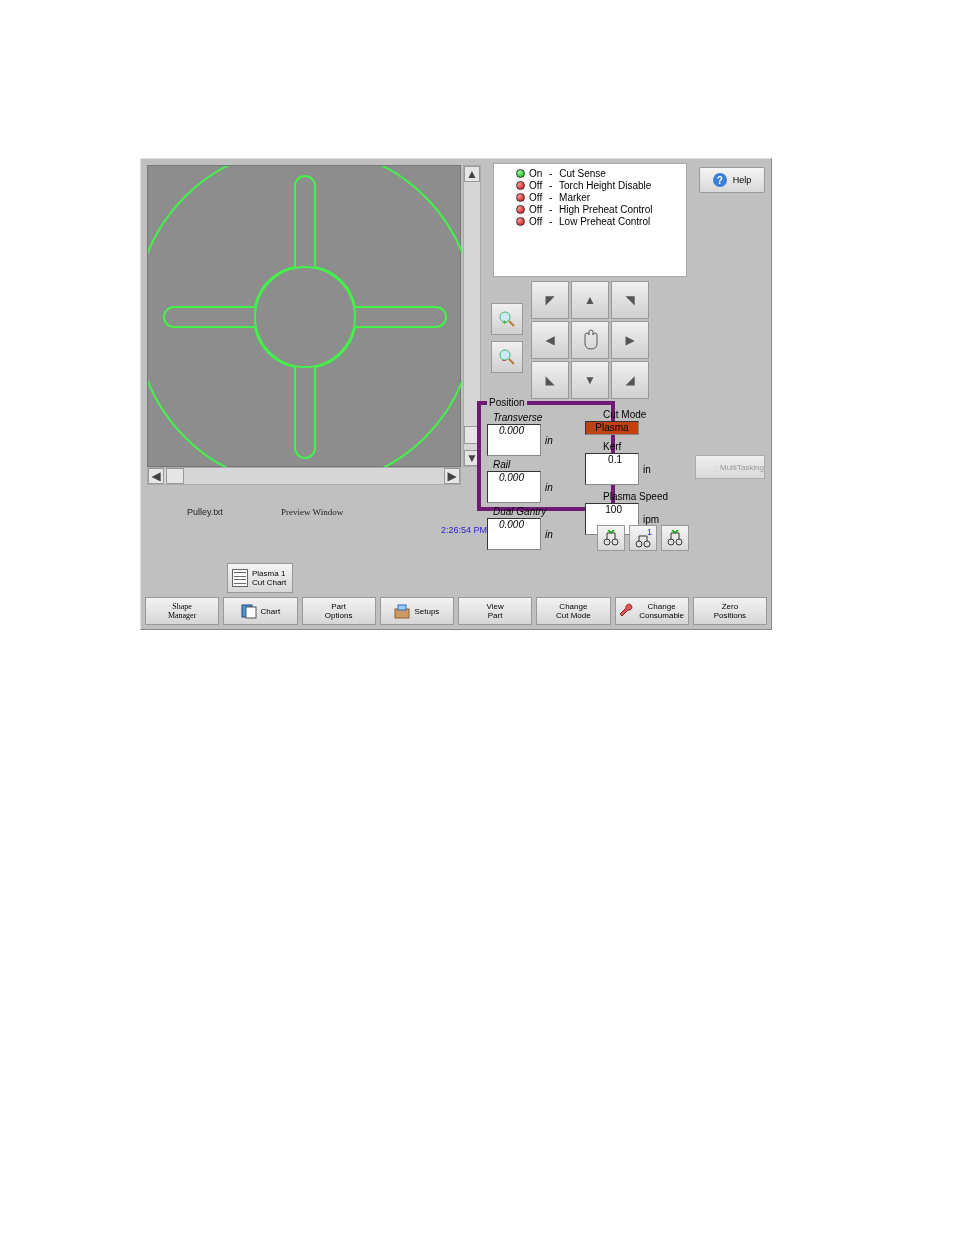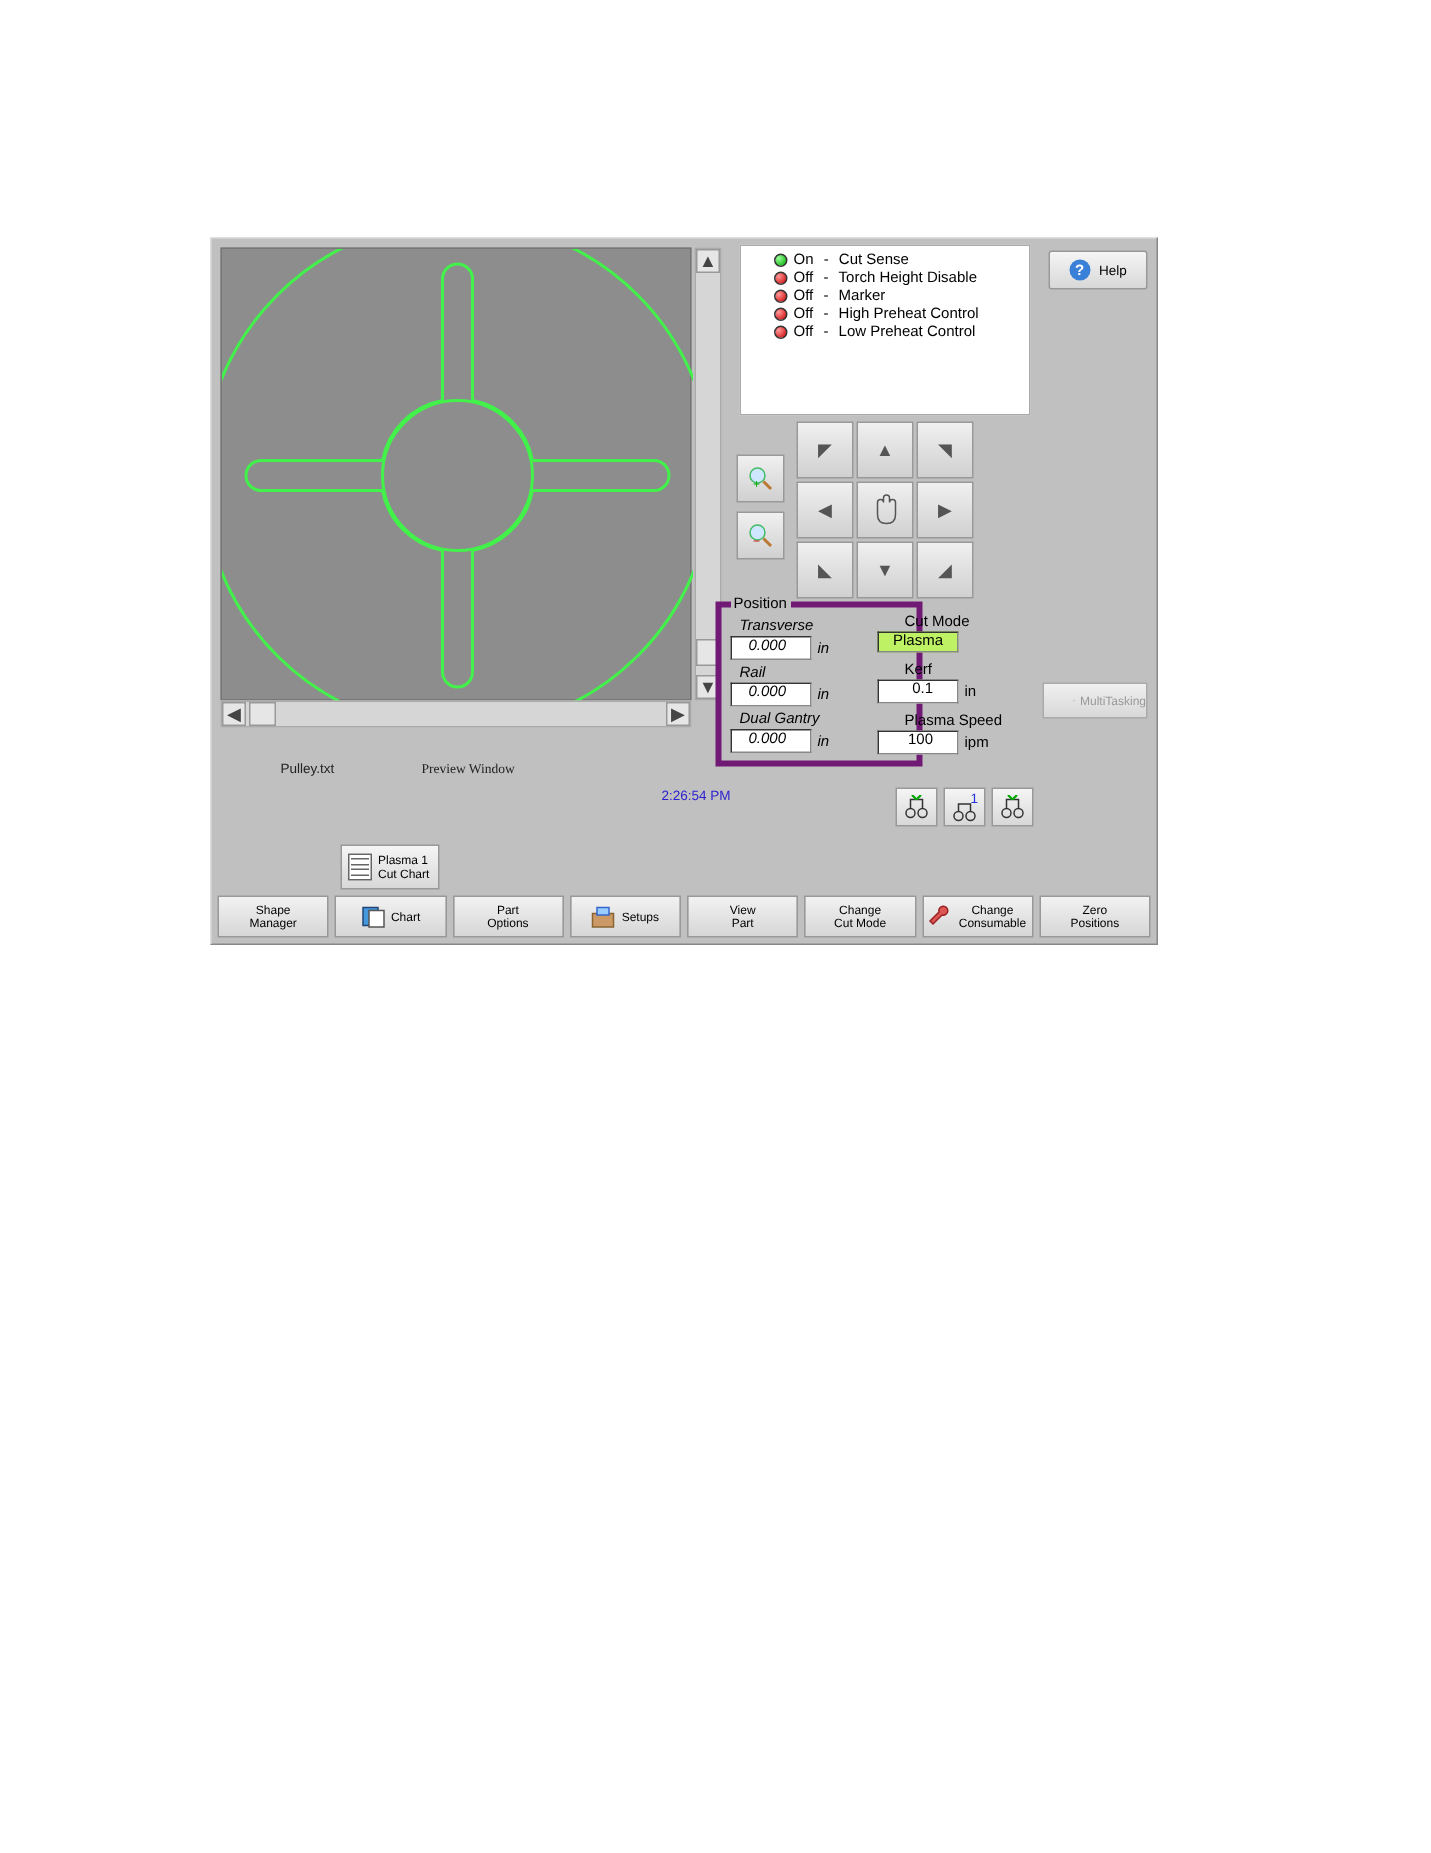--- a/index.html
+++ b/index.html
@@ -149,35 +149,35 @@
     width: 138px; height: 114px;
     border: 4px solid #701a75;
     padding: 4px 6px 2px 6px;
     font-size: 10px;
   }
   .pos-fieldset legend { font-size: 10px; padding: 0 2px; }
   .pos-row { margin-bottom: 3px; font-style: italic; }
   .pos-row .lbl { display: block; margin-bottom: 1px; margin-left: 6px; }
   .pos-row .inp-line { display: flex; align-items: center; gap: 4px; }
   .val-box {
-    width: 54px; height: 16px;
+    width: 54px; height: 32px;
     background: #fff; border: 1px inset #888;
     font-size: 10px; text-align: right; padding-right: 16px;
   }
   .cut-col {
     position: absolute;
     left: 444px; top: 250px;
     width: 108px;
     font-size: 10px;
   }
   .cut-col .lbl { margin-left: 18px; margin-bottom: 1px; }
   .cut-col .inp-line { display: flex; align-items: center; gap: 4px; margin-bottom: 6px; }
   .sel-box {
     width: 54px; height: 14px;
-    background: #bef264; border: 1px inset #888;
+    background: #c2410c; border: 1px inset #888;
     font-size: 10px; text-align: center;
   }
   .multitask-btn {
     position: absolute;
     right: 6px; top: 296px;
     width: 70px; height: 24px;
     background: linear-gradient(#f0f0f0,#d8d8d8);
     border: 1px solid #aaa;
     font-size: 8px; color: #999;
     display: flex; align-items: center; justify-content: center; gap: 3px; padding-left: 19px;
@@ -434,21 +434,21 @@
         <div></div>
         <div></div>
         <div></div>
     </div>
     <span style="white-space:pre-line;">Plasma 1
 Cut Chart</span>
   </div>
 
   <div class="bottom-bar">
     <div class="bbtn">
-      <span style="white-space:pre-line;">Shape
+      <span style="white-space:pre-line;font-family:Liberation Serif, serif;">Shape
 Manager</span>
     </div>
     <div class="bbtn">
       <svg class="bicon" viewBox="0 0 16 16">
         <rect x="1" y="2" width="10" height="12" fill="#49d" stroke="#247"></rect>
         <rect x="5" y="4" width="10" height="11" fill="#fff" stroke="#555"></rect>
       </svg>
       <span>Chart</span>
     </div>
     <div class="bbtn">

